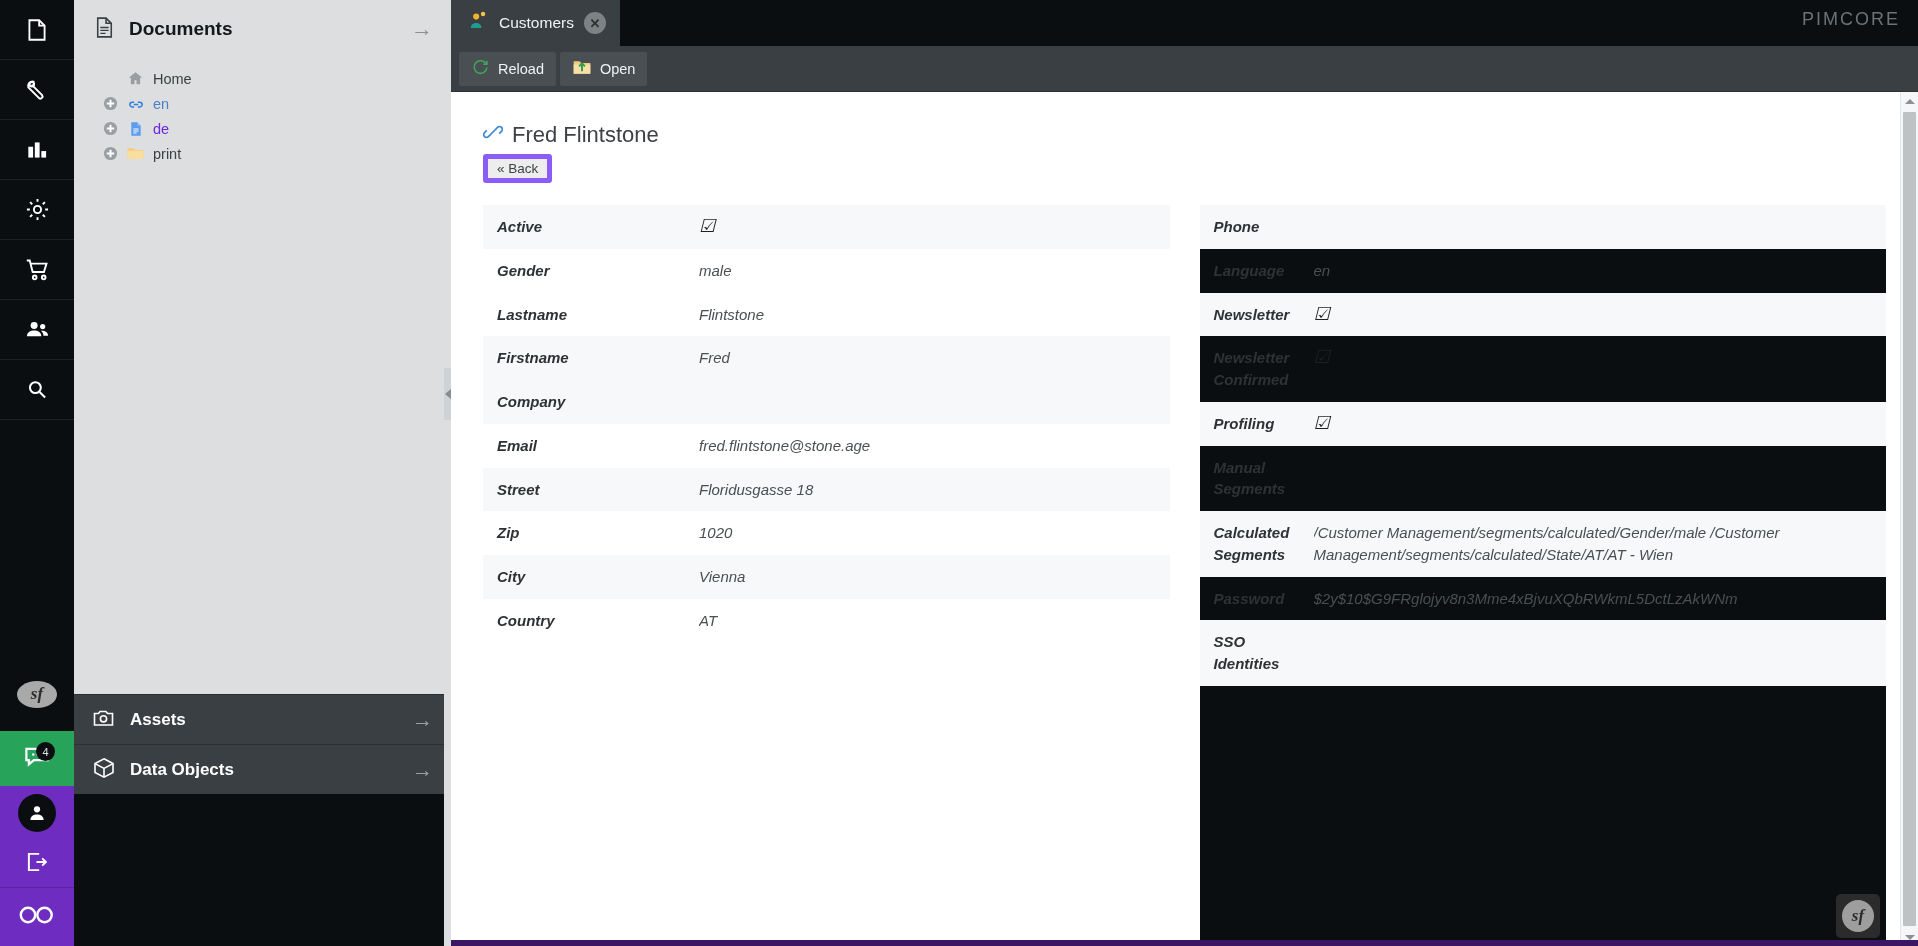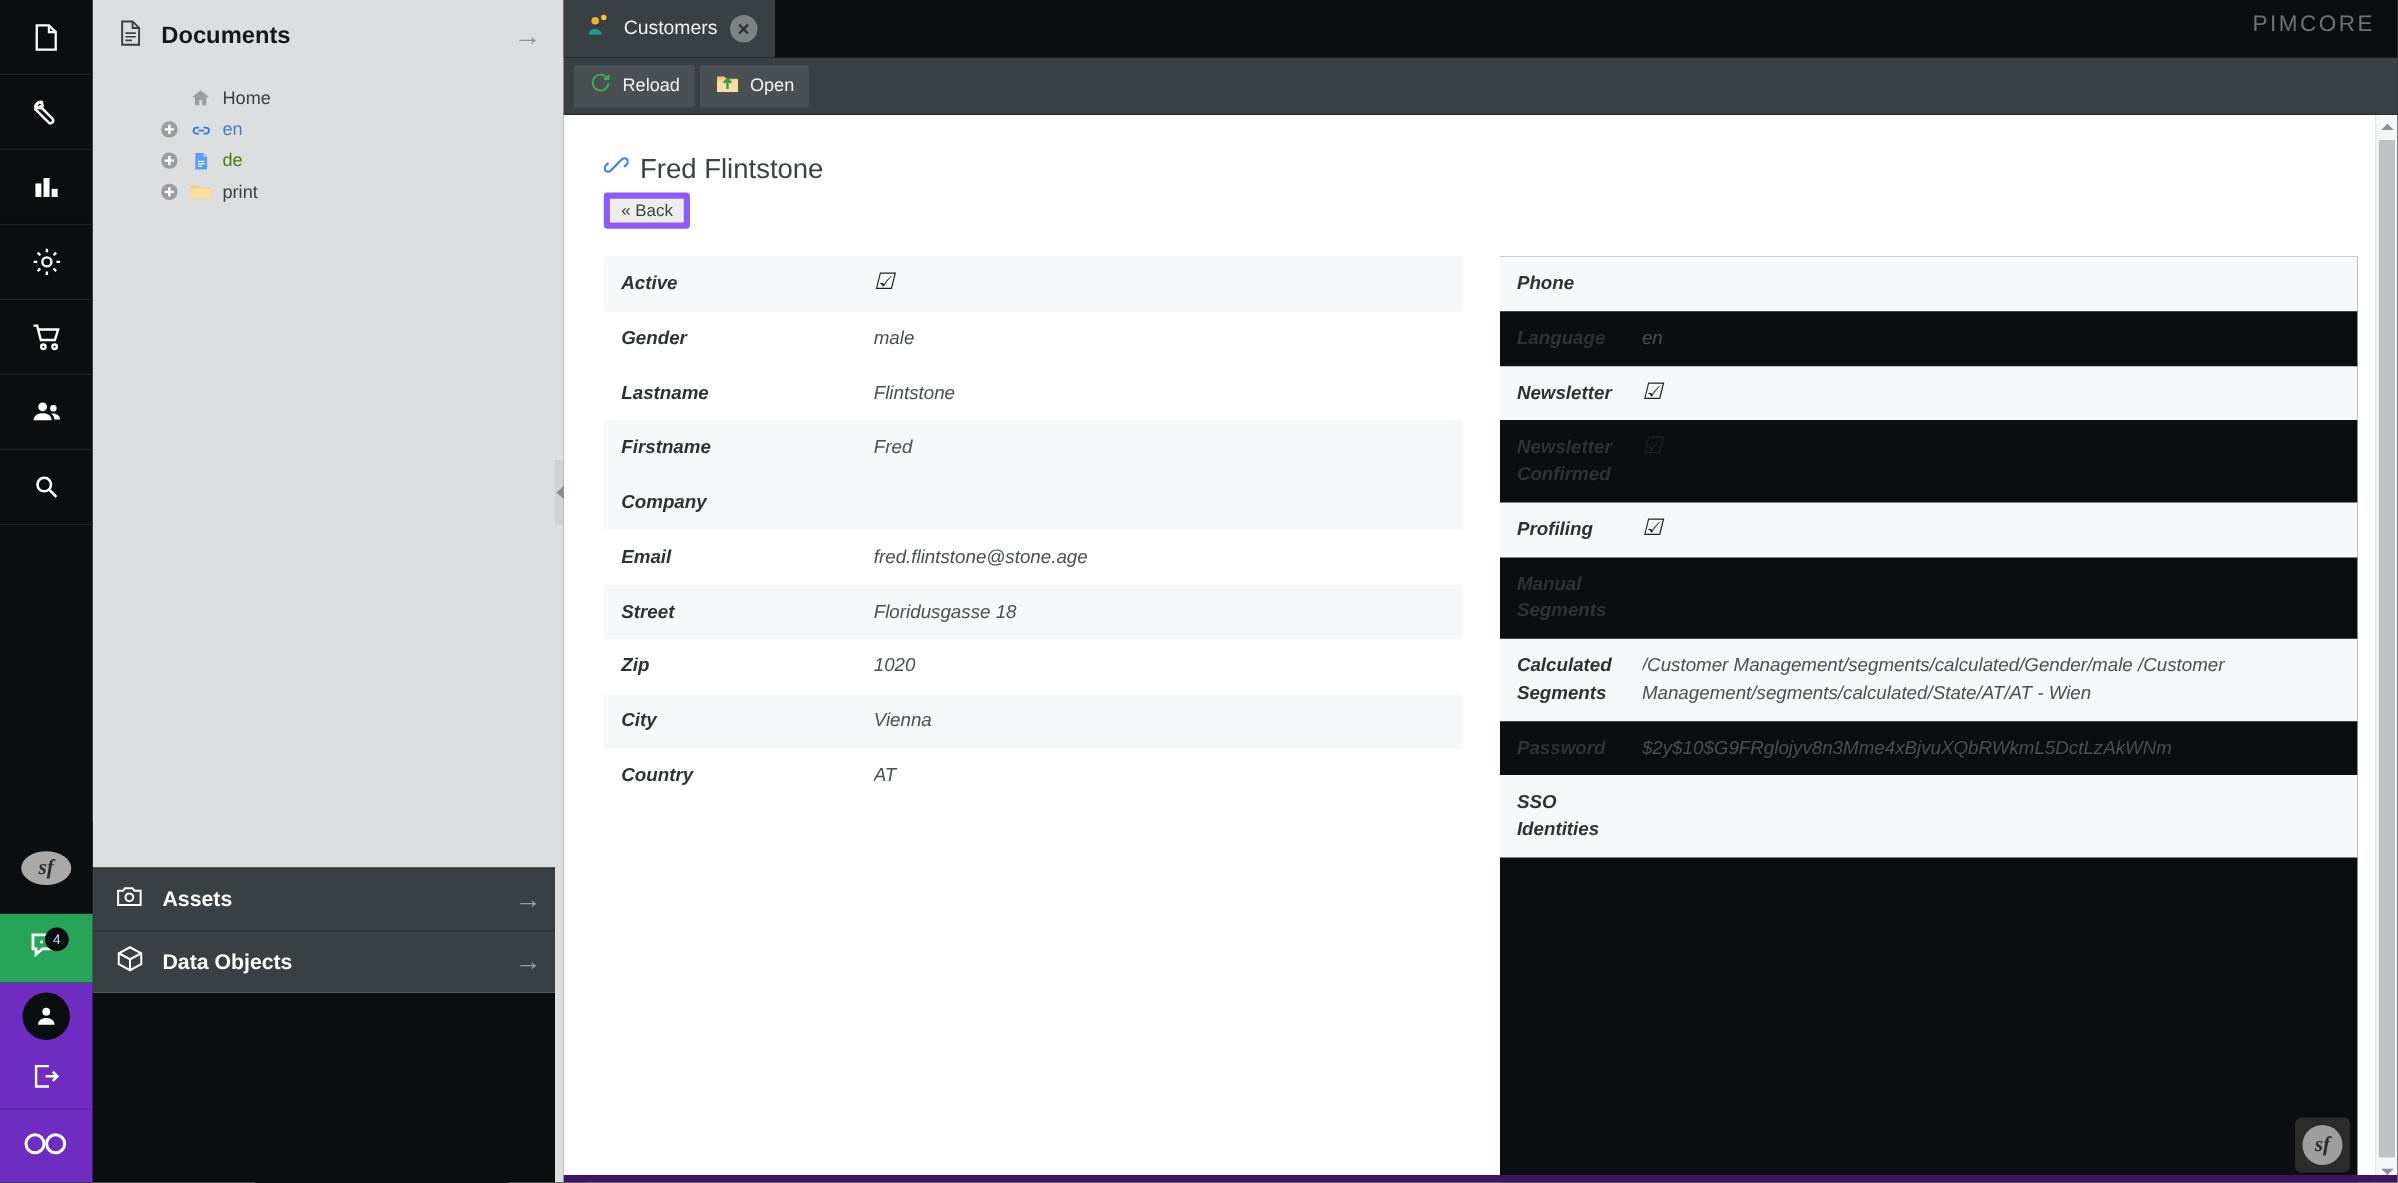--- a/index.html
+++ b/index.html
@@ -74,32 +74,32 @@
     display: flex; flex-direction: column;
   }
   .panel-head {
     height: 58px; display:flex; align-items:center; gap:12px;
     padding: 0 18px 0 18px; cursor: pointer;
   }
   .panel-head .ph-title {
     font-size: 19px; font-weight: bold; color: #15181a; flex:1 1 auto;
   }
   .panel-head .ph-arrow { color:#8d9194; font-size:22px; line-height:1; }
-  .tree { padding: 8px 0 0 15px; flex: 1 1 auto; margin-left: 38px; }
+  .tree { padding: 8px 0 0 28px; flex: 1 1 auto; }
   .tree-row {
     display:flex; align-items:center; height: 25px; gap: 8px; cursor:pointer;
     font-size: 14.5px; color: #3b4043;
   }
   .tree-row .expander {
     width: 16px; height: 16px; flex:0 0 16px;
     display:flex; align-items:center; justify-content:center;
   }
   .tree-row .t-ico { width:19px; height:19px; flex:0 0 19px; display:flex; align-items:center; justify-content:center; }
   .tree-row.link-row .t-label { color: #4a81c4; }
-  .tree-row.doc-row .t-label { color: #4d7c0f; }
+  .tree-row.doc-row .t-label { color: #6d28d9; }
 
   .panel-foot-item {
     height: 50px; background: #3a3f43;
     display:flex; align-items:center; gap:14px; padding: 0 18px;
     cursor:pointer; border-top: 1px solid #2c3033;
   }
   .panel-foot-item .pf-title { flex:1 1 auto; font-size:17px; font-weight:bold; color:#ffffff; }
   .panel-foot-item .pf-arrow { color:#9aa0a4; font-size:21px; line-height:1; }
 
   .splitter {

